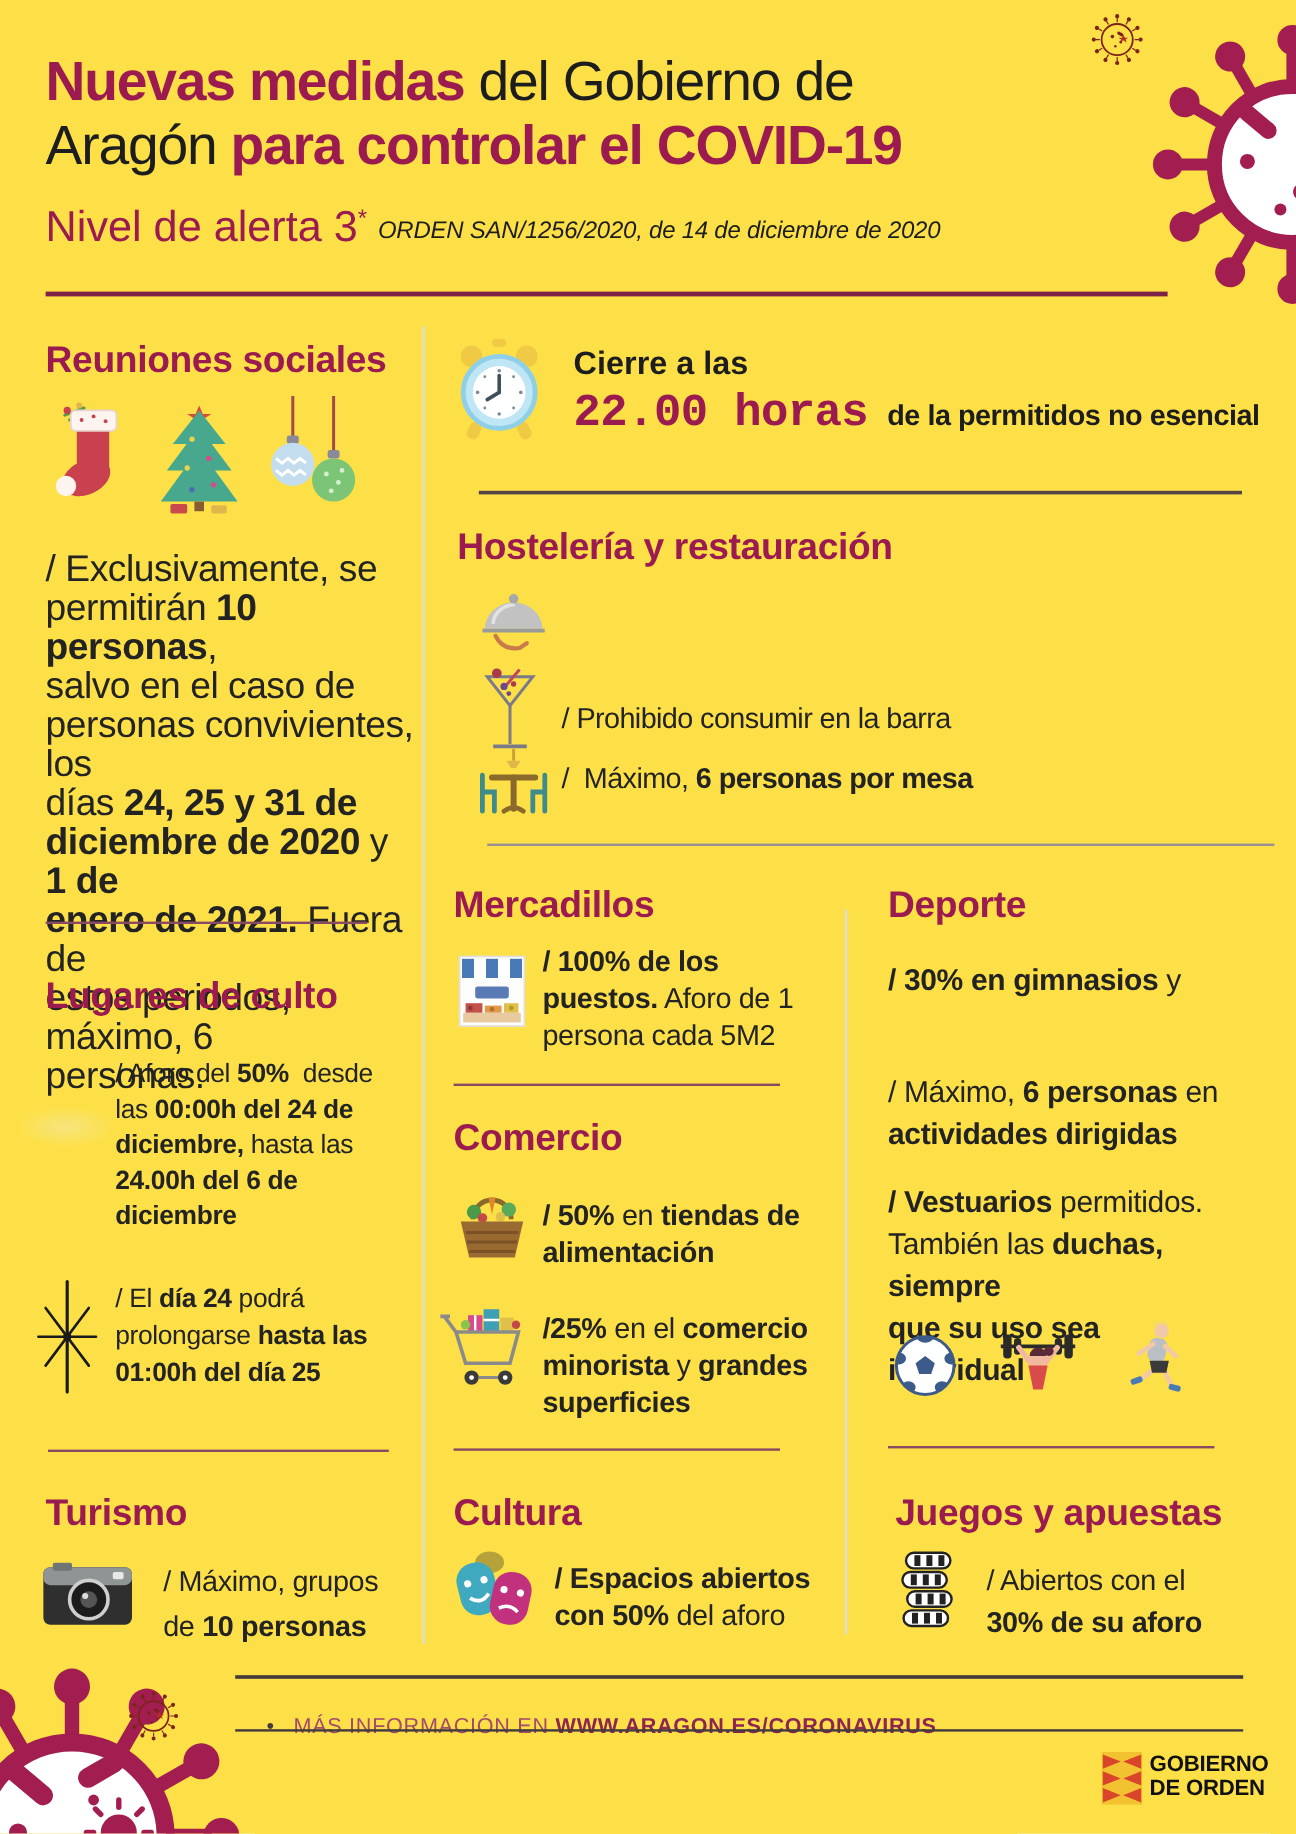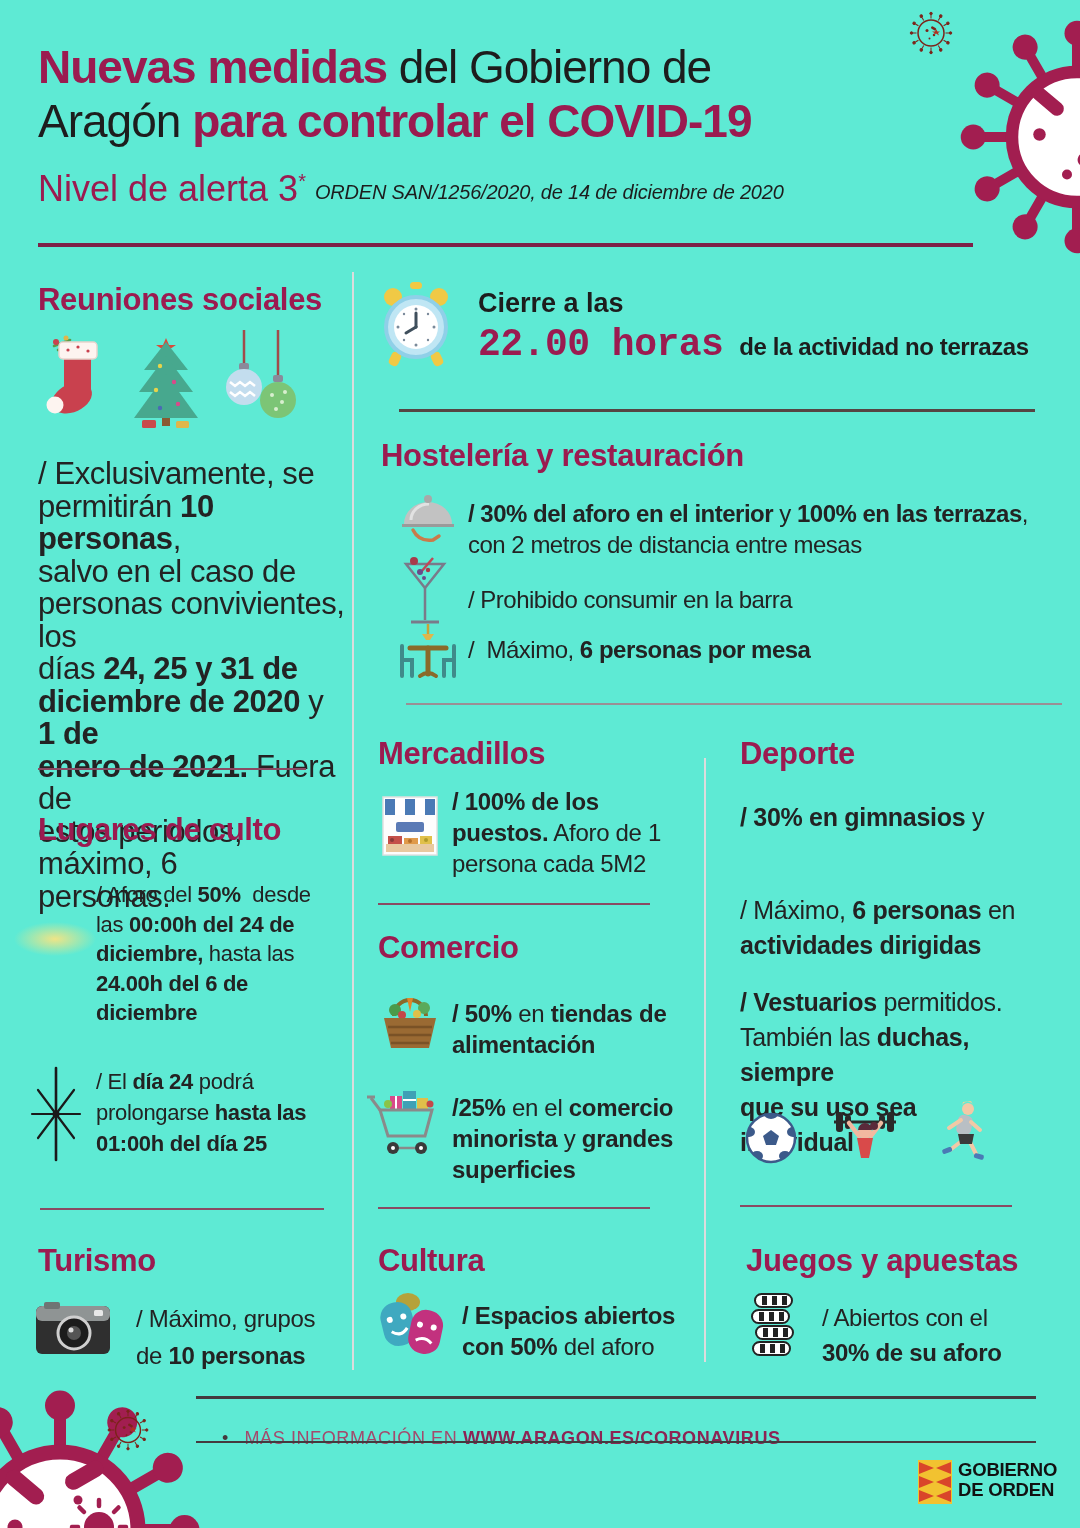--- a/index.html
+++ b/index.html
@@ -1,19 +1,19 @@
 <!DOCTYPE html>
 <html><head>
 <meta charset="utf-8">
 <style>
   :root{ --accent:#9b1b50; --virus:#a21e50; --ink:#232323; }
   html,body{margin:0;padding:0;}
   body{width:1080px;height:1528px;overflow:hidden;background:#fff;
        font-family:"Liberation Sans", sans-serif;color:var(--ink);}
-  .page{position:absolute;left:0;top:0;width:1080px;height:1528px;overflow:hidden;background:#5eead4;}
+  .page{position:absolute;left:0;top:0;width:1080px;height:1528px;overflow:hidden;background:#fde047;}
   .abs{position:absolute;}
   .accent{color:var(--accent);}
   .b{font-weight:700;}
   .rich{white-space:pre-wrap;}
   .sec-title{font-weight:700;color:var(--accent);font-size:31px;letter-spacing:-0.3px;}
   .body-sm{font-size:31px;line-height:32.5px;letter-spacing:-0.4px;}
   .body-culto{font-size:22px;line-height:29.5px;letter-spacing:-0.3px;}
   .body-mid{font-size:24px;line-height:31px;letter-spacing:-0.3px;}
   .body-host{font-size:24px;line-height:31px;letter-spacing:-0.5px;}
   .body-dep{font-size:25px;line-height:35px;letter-spacing:-0.3px;}
@@ -313,37 +313,35 @@
     </g>
     <g stroke="#3f4f5c" stroke-width="3" stroke-linecap="round">
       <line x1="36" y1="45" x2="36" y2="31"></line>
       <line x1="36" y1="45" x2="26" y2="51"></line>
     </g>
   </svg>
   <div class="abs" style="left:478px;top:288px;">
     <div class="closure-1">Cierre a las</div>
     <div style="display:flex;align-items:baseline;gap:16px;margin-top:4px;">
       <span class="closure-time">22.00 horas</span>
-      <span class="closure-suffix">de la actividad no terrazas</span>
+      <span class="closure-suffix">de la permitidos no esencial</span>
     </div>
   </div>
 
   <div class="abs" style="left:399px;top:409px;width:636px;height:2.5px;background:#564543;"></div>
 
   <div class="abs sec-title" style="left:381px;top:438px;">Hostelería y restauración</div>
 
   <svg class="abs" style="left:399px;top:490px;" width="58" height="56" viewBox="0 0 58 56">
     <path d="M5,34 A24,22 0 0 1 53,34 Z" fill="#c2c2c2"></path>
     <path d="M12,30 A18,16 0 0 1 30,14" fill="none" stroke="#e2e2e2" stroke-width="3"></path>
     <circle cx="29" cy="9" r="4" fill="#a8a8a8"></circle>
     <line x1="3" y1="35.5" x2="55" y2="35.5" stroke="#9a9a9a" stroke-width="3"></line>
     <path d="M14,40 q6,12 20,10 l6,-4" fill="none" stroke="#c97b4a" stroke-width="3.5" stroke-linecap="round"></path>
   </svg>
-  <div class="abs rich body-host" style="left:468px;top:498px;width:600px;"><span class="b">/ </span><span class="b">30% del aforo en el interior</span><span> y </span><span class="b">100% en las terrazas</span><span>,
-con 2 metros de distancia entre mesas</span></div>
 
   <svg class="abs" style="left:402px;top:556px;" width="46" height="76" viewBox="0 0 46 76">
     <polygon points="4,8 42,8 23,32" fill="none" stroke="#7a7a8a" stroke-width="2.5"></polygon>
     <line x1="31" y1="2" x2="19" y2="16" stroke="#c04858" stroke-width="2.5"></line>
     <circle cx="12" cy="5" r="4" fill="#a83a4a"></circle>
     <circle cx="18" cy="16" r="3" fill="#6a4a8a"></circle>
       <circle cx="26" cy="14" r="2.2" fill="#a83a4a"></circle>
       <circle cx="22" cy="22" r="2" fill="#6a4a8a"></circle>
     <line x1="23" y1="32" x2="23" y2="64" stroke="#7a7a8a" stroke-width="2.5"></line>
     <line x1="9" y1="66" x2="37" y2="66" stroke="#7a7a8a" stroke-width="3"></line>

